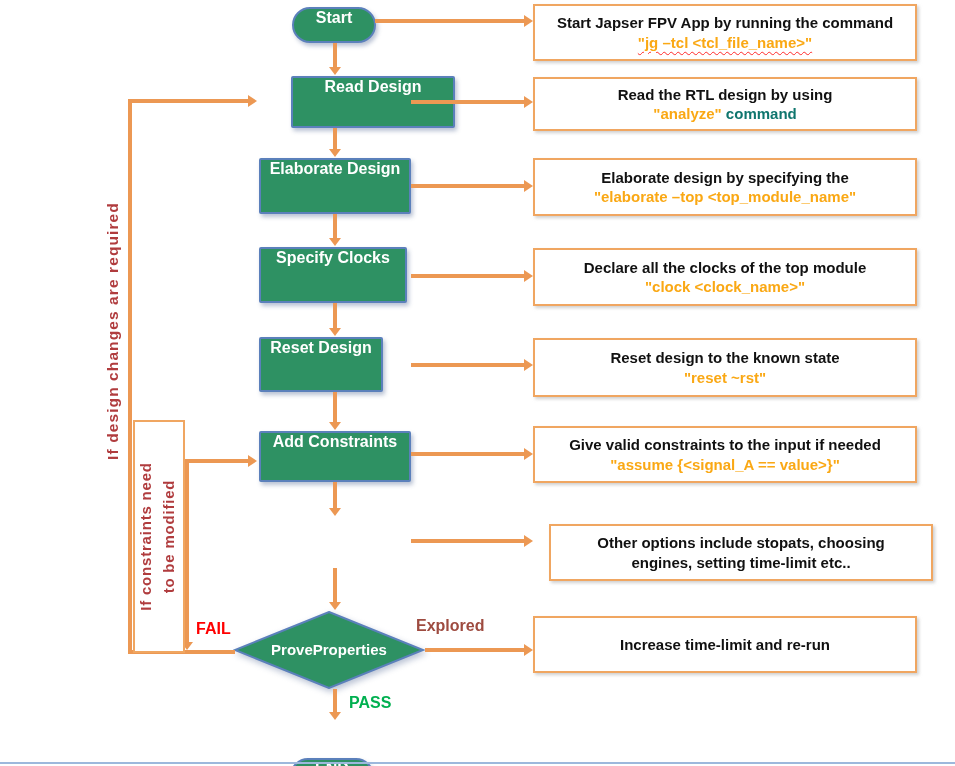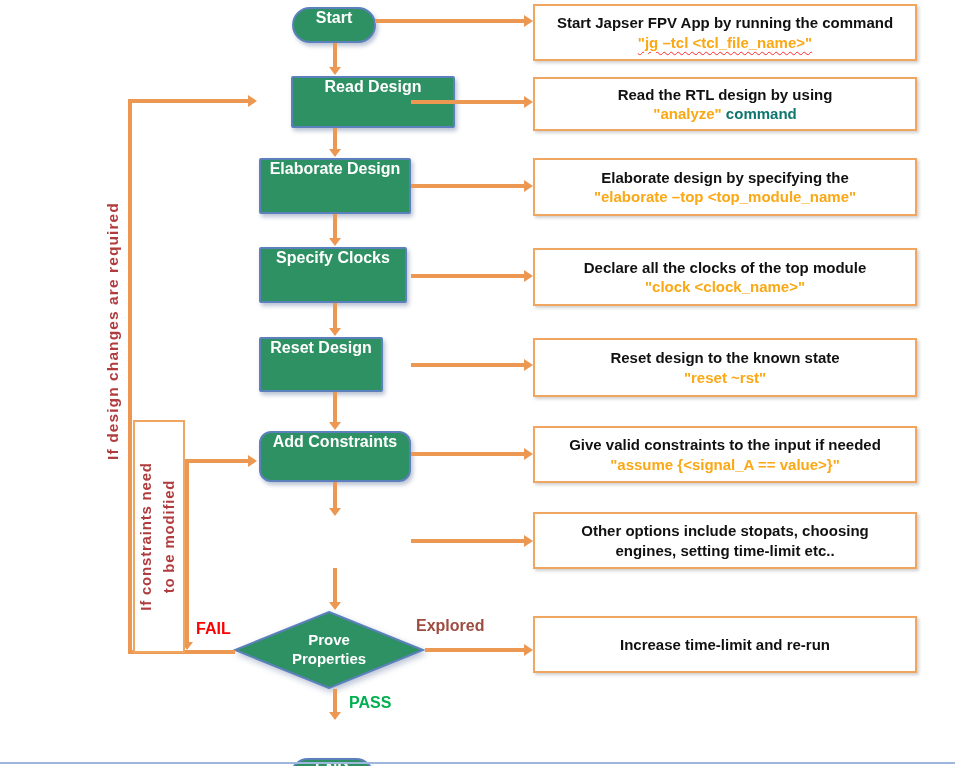--- a/index.html
+++ b/index.html
@@ -27,21 +27,21 @@
   }
   .pill{border-radius:18px;}
   .rect{border-radius:2px;}
 
   
   .diamond-wrap{position:absolute;left:233px;top:611px;width:192px;height:78px;}
   .diamond-wrap svg{position:absolute;left:0;top:0;filter:drop-shadow(2px 3px 3px rgba(100,120,160,.45));}
   .diamond-wrap polygon{fill:var(--node-green);stroke:var(--node-border-blue);stroke-width:2;}
   .diamond-label{
     position:absolute;left:0;top:0;width:100%;height:100%;
-    display:flex;flex-direction:column;align-items:center;justify-content:center;
+    display:flex;flex-direction:row;align-items:center;justify-content:center;
     color:#fff;font-weight:bold;font-size:15px;line-height:1.25;
   }
 
   
   .rbox{
     position:absolute;left:533px;width:384px;background:#fff;
     border:2px solid var(--box-border-orange);
     display:flex;flex-direction:column;align-items:center;justify-content:center;
     text-align:center;font-weight:bold;font-size:15px;line-height:1.3;color:#111;
     box-shadow:2px 2px 3px rgba(170,170,170,.55);
@@ -117,21 +117,21 @@
   </div>
 
   <div class="node rect" style="left:259px;top:247px;width:148px;height:56px;">
     <span>Specify Clocks</span>
   </div>
 
   <div class="node rect" style="left:259px;top:337px;width:124px;height:55px;">
     <span>Reset Design</span>
   </div>
 
-  <div class="node rect" style="left:259px;top:431px;width:152px;height:51px;border-radius:12px;">
+  <div class="node rect" style="left:259px;top:431px;width:152px;height:51px;">
     <span>Add Constraints</span>
   </div>
 
 
   <div class="diamond-wrap">
     <svg width="192" height="78">
       <polygon points="96,1 190,39 96,77 2,39"></polygon>
     </svg>
     <div class="diamond-label">
       <span>Prove</span>
@@ -211,21 +211,21 @@
     <div></div>
     <div class="cmdline"><span class="cmd">"reset ~rst"</span><span class="post"></span></div>
   </div>
 
   <div class="rbox" style="top:426px;height:57px;">
     <div>Give valid constraints to the input if needed</div>
     <div></div>
     <div class="cmdline"><span class="cmd">"assume {&lt;signal_A == value&gt;}"</span><span class="post"></span></div>
   </div>
 
-  <div class="rbox" style="top:512px;height:57px;">
+  <div class="rbox" style="top:524px;height:57px;margin-left:16px;">
     <div>Other options include stopats, choosing</div>
     <div>engines, setting time-limit etc..</div>
     <div class="cmdline"><span class="cmd"></span><span class="post"></span></div>
   </div>
 
   <div class="rbox" style="top:616px;height:57px;">
     <div>Increase time-limit and re-run</div>
     <div></div>
     <div class="cmdline"><span class="cmd"></span><span class="post"></span></div>
   </div>

